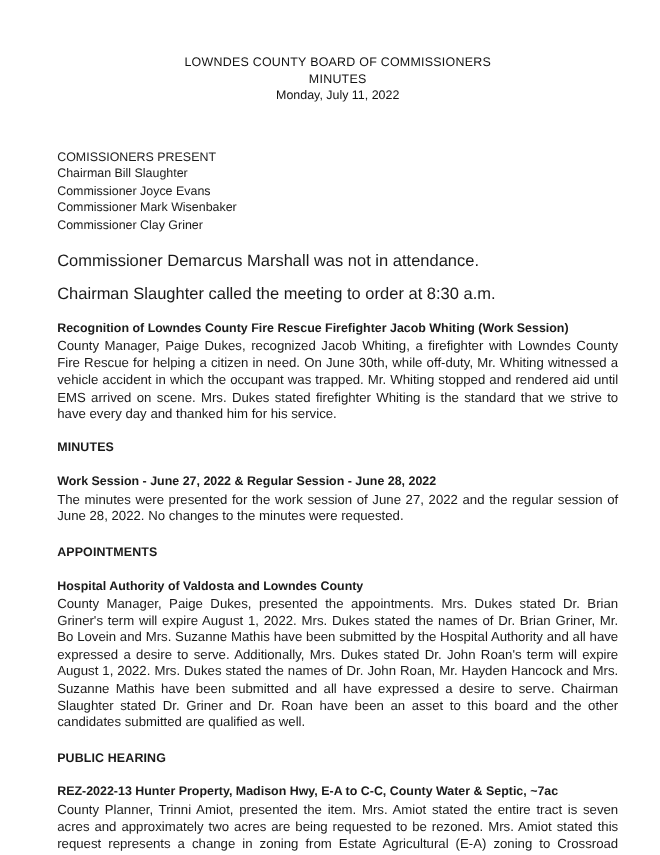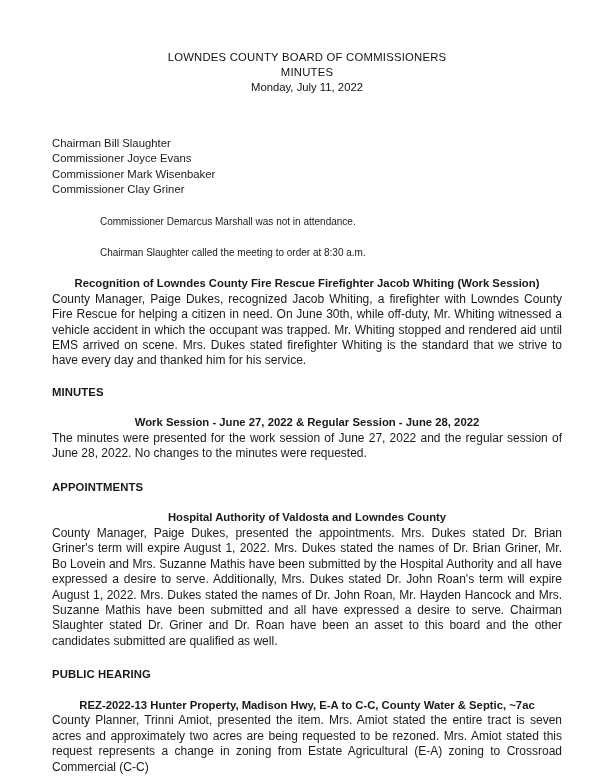--- a/index.html
+++ b/index.html
@@ -42,37 +42,35 @@
     line-height: 15.6px;
     color: #1a1a1a;
   }
   .attendee-list div { white-space: nowrap; }
 
   .gap-sm { height: 15px; }
   .gap-md { height: 16px; }
   .gap-lg { height: 18px; }
 
   .plain-line {
-    font-size: 10px;
+    font-size: 15px;
     line-height: 15.6px;
-    margin-left: 48px;
   }
 
   .section-caps {
     font-size: 11.3px;
     font-weight: bold;
     line-height: 15.6px;
     letter-spacing: 0.01em;
   }
 
   .item-title {
     font-size: 11.3px;
     font-weight: bold;
     line-height: 15.6px;
-    text-align: center;
   }
 
   .body-text {
     font-size: 12px;
     line-height: 15.4px;
     text-align: justify;
     text-justify: inter-word;
     color: #1a1a1a;
   }
   .body-text.last-ragged {
@@ -86,20 +84,21 @@
 
   <div class="doc-header">
     <div class="hline">LOWNDES COUNTY BOARD OF COMMISSIONERS</div>
     <div class="hline">MINUTES</div>
     <div class="hdate">Monday, July 11, 2022</div>
   </div>
 
   <div class="spacer-after-header"></div>
 
   <div class="attendee-list">
+    <div>COMISSIONERS PRESENT</div>
     <div>Chairman Bill Slaughter</div>
     <div>Commissioner Joyce Evans</div>
     <div>Commissioner Mark Wisenbaker</div>
     <div>Commissioner Clay Griner</div>
   </div>
 
   <div class="gap-md"></div>
 
   <div class="plain-line">Commissioner Demarcus Marshall was not in attendance.</div>
 

